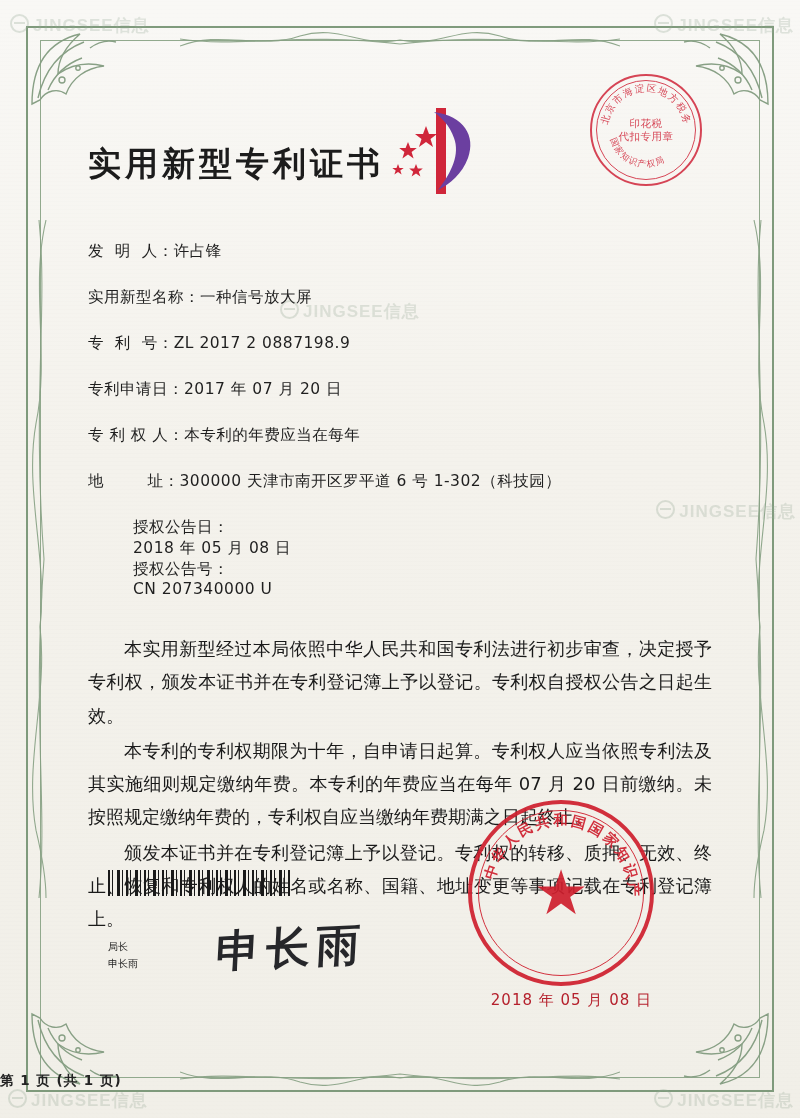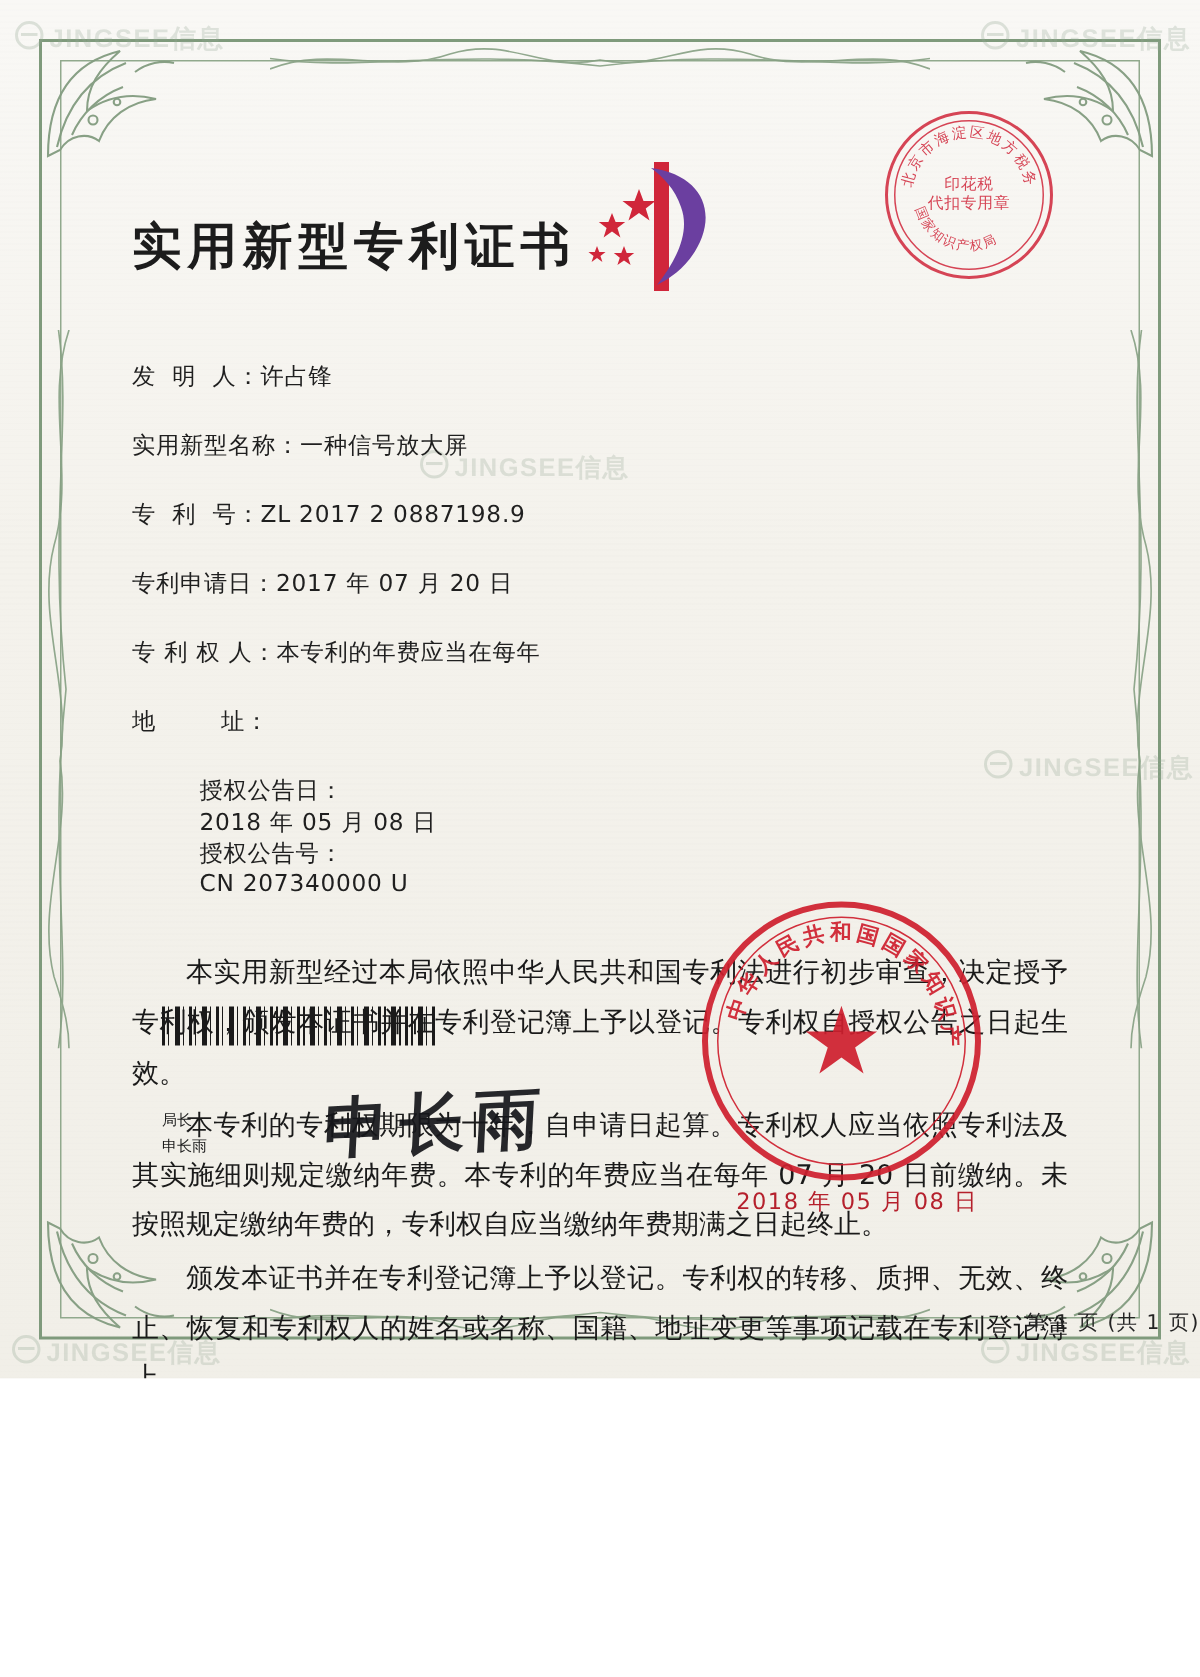--- a/index.html
+++ b/index.html
@@ -6,21 +6,21 @@
     margin: 0;
     padding: 0;
     background: #ffffff;
   }
   body {
     font-family: "DejaVu Sans", "Liberation Sans", sans-serif;
   }
   .page {
     position: relative;
     width: 800px;
-    height: 919px;
+    height: 1118px;
     overflow: hidden;
     background: #f2f0ea;
     background-image:
       linear-gradient(180deg, rgba(255,255,255,0.55) 0%, rgba(248,246,240,0.35) 40%, rgba(240,238,230,0.55) 100%),
       repeating-linear-gradient(0deg, rgba(0,0,0,0.012) 0px, rgba(0,0,0,0.012) 1px, rgba(255,255,255,0) 1px, rgba(255,255,255,0) 4px);
   }
   
   .frame-outer {
     position: absolute;
     left: 26px;
@@ -268,24 +268,25 @@
     letter-spacing: 0.5px;
     width: 70px;
     font-family: "DejaVu Sans", sans-serif;
   }
   .seal-small svg { position:absolute; left:0; top:0; width:100%; height:100%; }
 
   .footer {
     position: absolute;
     left: 0; right: 0;
     bottom: 28px;
-    text-align: right;
+    text-align: left;
     font-size: 13.5px;
     color: #232323;
     letter-spacing: 1px;
+    font-weight: bold;
   }
 </style>
 </head>
 <body>
 
 <div class="page">
 
   <div class="frame-outer"></div>
   <div class="frame-inner"></div>
 
@@ -426,20 +427,21 @@
       <div class="field-row">
         <span class="field-label">专利申请日：</span>
         <span class="field-value">2017 年 07 月 20 日</span>
       </div>
       <div class="field-row">
         <span class="field-label">专 利 权 人：</span>
         <span class="field-value">本专利的年费应当在每年</span>
       </div>
       <div class="field-row">
         <span class="field-label">地        址：</span>
+        <span class="field-value">300000 天津市南开区罗平道 6 号 1-302（科技园）</span>
       </div>
       <div class="field-row double">
         <span class="field-label">授权公告日：</span>
         <span class="field-value">2018 年 05 月 08 日</span>
         <span class="field-label second-label">授权公告号：</span>
         <span class="field-value">CN 207340000 U</span>
       </div>
     </div>
 
     <div class="paragraphs">

